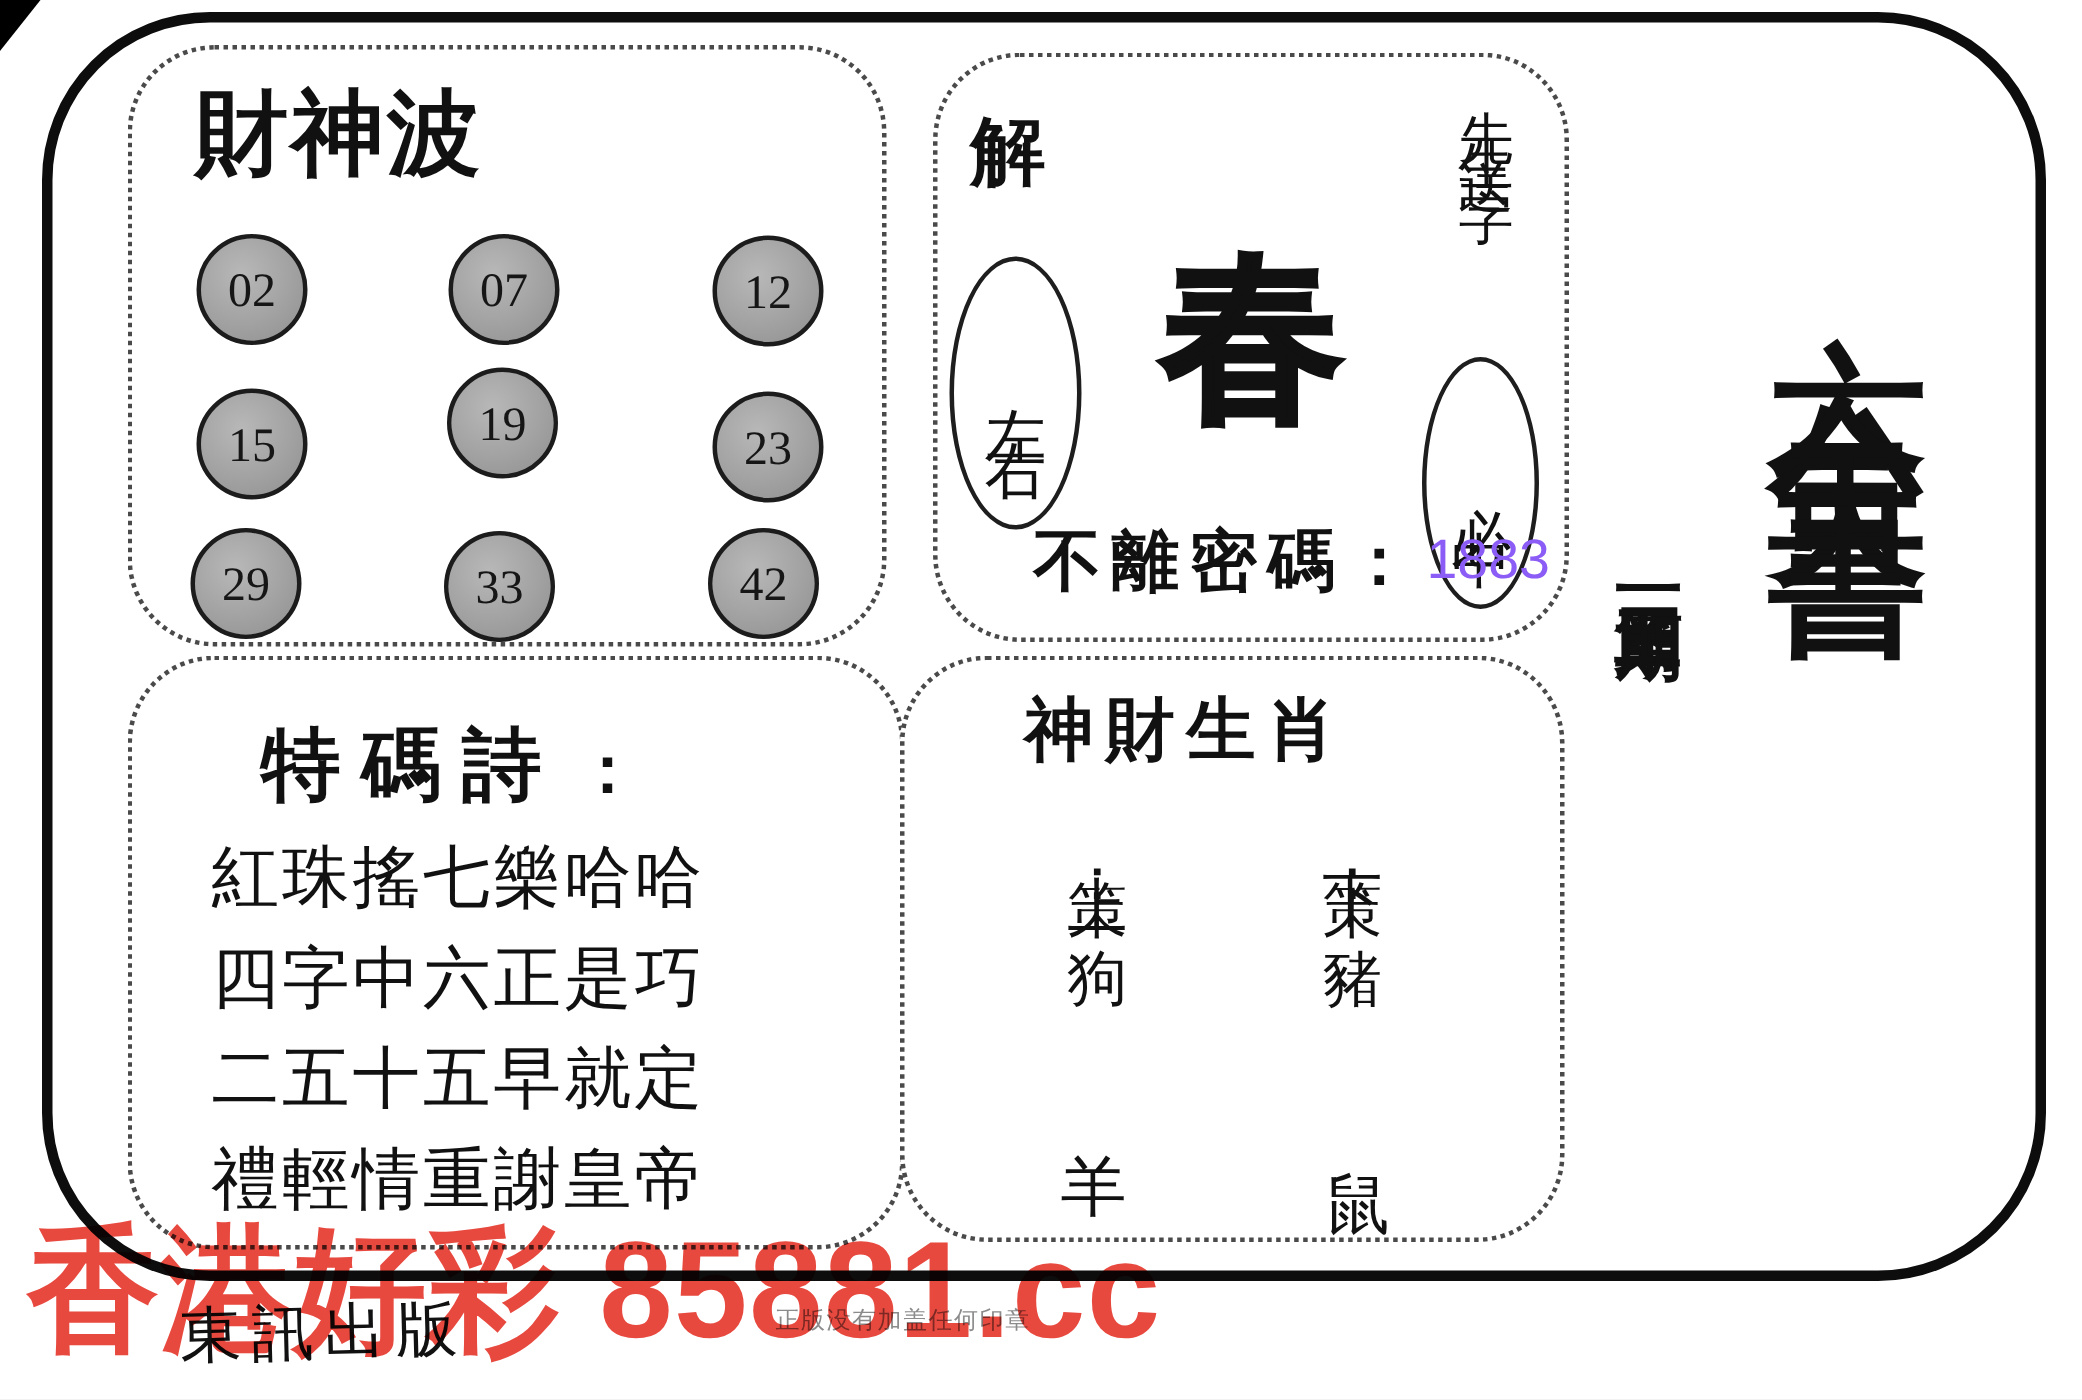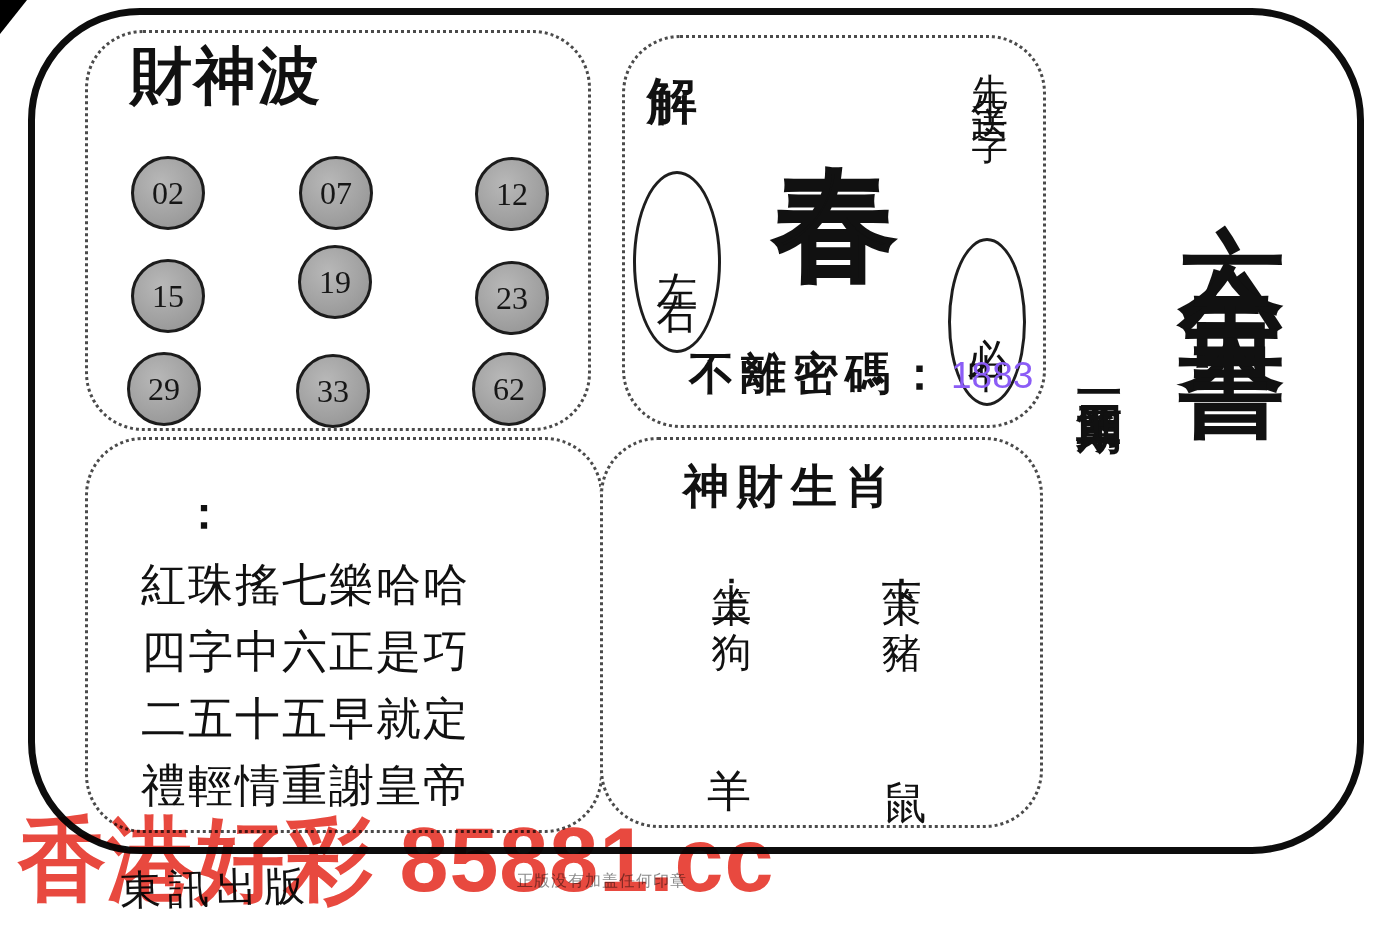--- a/index.html
+++ b/index.html
@@ -20,21 +20,21 @@
     position:absolute;border:3px dotted #4a4a4a;border-radius:58px;
     background:#fff;
   }
   #panel-caishenbo{left:85px;top:30px;width:500px;height:395px;}
   #panel-jie{left:622px;top:35px;width:418px;height:387px;}
   #panel-poem{left:85px;top:437px;width:512px;height:390px;}
   #panel-zodiac{left:600px;top:437px;width:437px;height:385px;}
 
   
   .cs-title{
-    position:absolute;left:42px;top:12px;
+    position:absolute;left:42px;top:26px;
     font-size:62px;font-weight:600;letter-spacing:2px;line-height:1;
   }
   .ball{
     position:absolute;width:68px;height:68px;border-radius:50%;
     border:3px solid #1c1c1c;
     background:radial-gradient(circle at 40% 35%, #b8b8b8 0%, #a2a2a2 55%, #8f8f8f 100%);
     display:flex;align-items:center;justify-content:center;
     font-size:32px;font-weight:500;color:#161616;
     font-family:"Liberation Serif", serif;
   }
@@ -63,21 +63,21 @@
     text-align:center;
     -webkit-text-stroke:3px #111;
   }
   .side-note{
     position:absolute;left:346px;top:6px;height:220px;
     writing-mode:vertical-rl;text-orientation:upright;
     font-size:37px;letter-spacing:17px;line-height:1;
   }
   .code-line{
     position:absolute;left:64px;top:314px;white-space:nowrap;
-    display:flex;align-items:flex-end;
+    display:flex;align-items:flex-start;
   }
   .code-label{
     font-size:45px;font-weight:900;letter-spacing:7px;line-height:1;
     font-family:"Liberation Serif", serif;
   }
   .code-value{
     font-size:37px;font-family:"Liberation Sans", sans-serif;
     color:#8b5cf6;margin-left:2px;
   }
   
@@ -156,41 +156,42 @@
   <div class="panel" id="panel-caishenbo">
     <div class="cs-title">財神波</div>
     <div class="ball" style="left:43px;top:123px;">02</div>
     <div class="ball" style="left:211px;top:123px;">07</div>
     <div class="ball" style="left:387px;top:124px;">12</div>
     <div class="ball" style="left:43px;top:226px;">15</div>
     <div class="ball" style="left:210px;top:212px;">19</div>
     <div class="ball" style="left:387px;top:228px;">23</div>
     <div class="ball" style="left:39px;top:319px;">29</div>
     <div class="ball" style="left:208px;top:321px;">33</div>
-    <div class="ball" style="left:384px;top:319px;">62</div>
+    <div class="ball" style="left:384px;top:319px;">42</div>
   </div>
 
   <div class="panel" id="panel-jie">
     <div class="jie-char">解</div>
     <div class="oval" id="oval-zuoyou">
       <div class="oval-text">左右</div>
     </div>
     <div class="chun-char">春</div>
     <div class="side-note">先生送字</div>
     <div class="oval" id="oval-bizhong">
       <div class="oval-text">必中</div>
     </div>
     <div class="code-line">
       <span class="code-label">不離密碼：</span>
       <span class="code-value">1883</span>
     </div>
   </div>
 
   <div class="panel" id="panel-poem">
     <div class="poem-title-row">
+      <span class="poem-title">特碼詩</span>
       <span class="poem-colon">：</span>
     </div>
     <div class="poem-lines">
       <div>紅珠搖七樂哈哈</div>
       <div>四字中六正是巧</div>
       <div>二五十五早就定</div>
       <div>禮輕情重謝皇帝</div>
     </div>
   </div>
 

